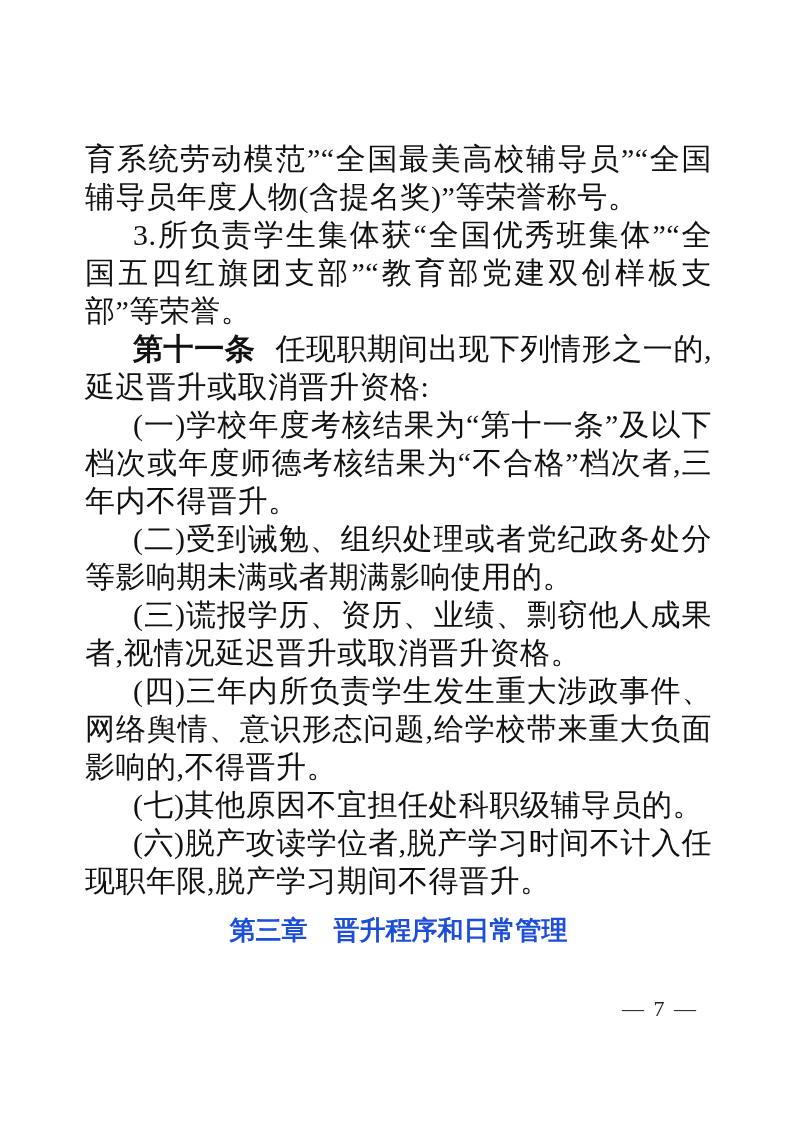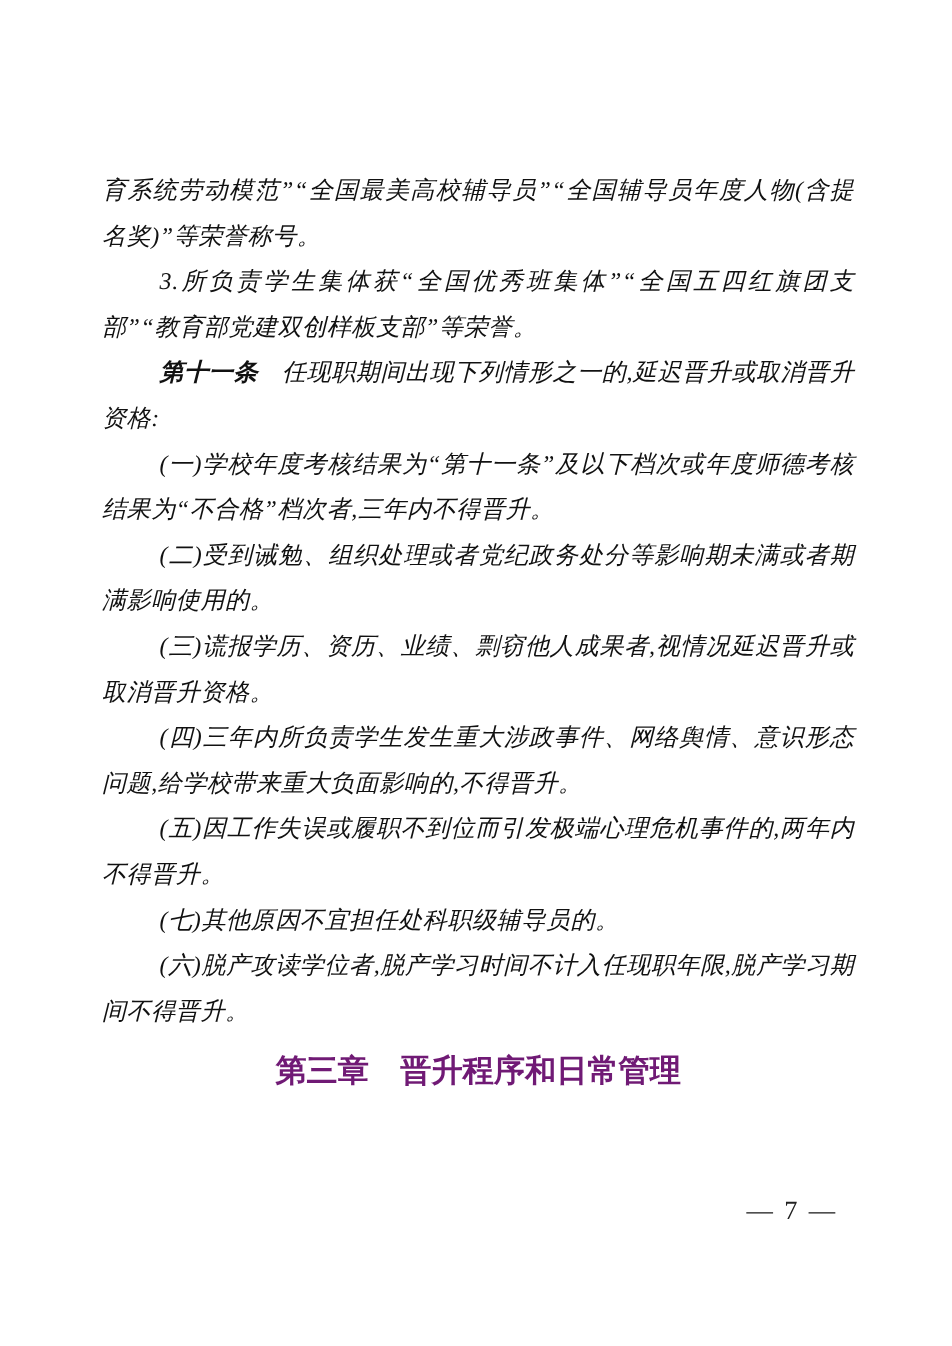--- a/index.html
+++ b/index.html
@@ -13,41 +13,40 @@
     color: #111111;
   }
   .content {
     position: absolute;
     left: 85px;
     top: 140px;
     width: 627px;
   }
   p.para {
     margin: 0;
-    font-size: 20px;
+    font-size: 30px;
     line-height: 38px;
     text-align: justify;
     text-justify: inter-character;
     letter-spacing: 0.5px;
-    font-style: italic;
   }
   p.para.indent { text-indent: 48px; }
   .article-lead {
     font-family: "Liberation Sans", "DejaVu Sans", sans-serif;
     font-weight: 700;
     padding-right: 20px;
   }
   h2.chapter {
     margin: 10px 0 0 0;
     font-family: "Liberation Sans", "DejaVu Sans", sans-serif;
     font-weight: 700;
     font-size: 26px;
     line-height: 40px;
     text-align: center;
-    color: #701a75;
+    color: #1d4ed8;
   }
   .page-number {
     position: absolute;
     top: 996px;
     right: 95px;
     font-size: 22px;
     line-height: 26px;
     color: #222222;
     letter-spacing: 2px;
   }
@@ -57,19 +56,18 @@
 
 <div class="page">
   <div class="content">
     <p class="para"><span>育系统劳动模范”“全国最美高校辅导员”“全国辅导员年度人物(含提名奖)”等荣誉称号。</span></p>
     <p class="para indent"><span>3.所负责学生集体获“全国优秀班集体”“全国五四红旗团支部”“教育部党建双创样板支部”等荣誉。</span></p>
     <p class="para indent"><span class="article-lead">第十一条</span><span>任现职期间出现下列情形之一的,延迟晋升或取消晋升资格:</span></p>
     <p class="para indent"><span>(一)学校年度考核结果为“第十一条”及以下档次或年度师德考核结果为“不合格”档次者,三年内不得晋升。</span></p>
     <p class="para indent"><span>(二)受到诫勉、组织处理或者党纪政务处分等影响期未满或者期满影响使用的。</span></p>
     <p class="para indent"><span>(三)谎报学历、资历、业绩、剽窃他人成果者,视情况延迟晋升或取消晋升资格。</span></p>
     <p class="para indent"><span>(四)三年内所负责学生发生重大涉政事件、网络舆情、意识形态问题,给学校带来重大负面影响的,不得晋升。</span></p>
-    <p class="para indent"><span>(五)因工作失误或履职不到位而引发极端心理危机事件的,两年内不得晋升。</span></p>
     <p class="para indent"><span>(七)其他原因不宜担任处科职级辅导员的。</span></p>
     <p class="para indent"><span>(六)脱产攻读学位者,脱产学习时间不计入任现职年限,脱产学习期间不得晋升。</span></p>
     <h2 class="chapter">第三章　晋升程序和日常管理</h2>
   </div>
   <div class="page-number">— 7 —</div>
 </div>
 
 </body></html>

